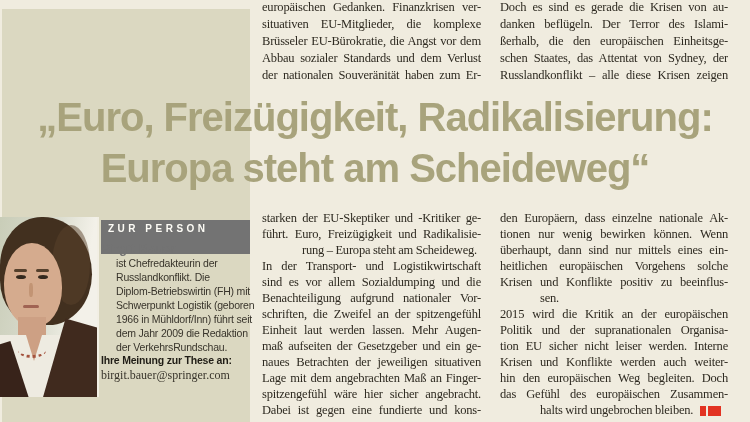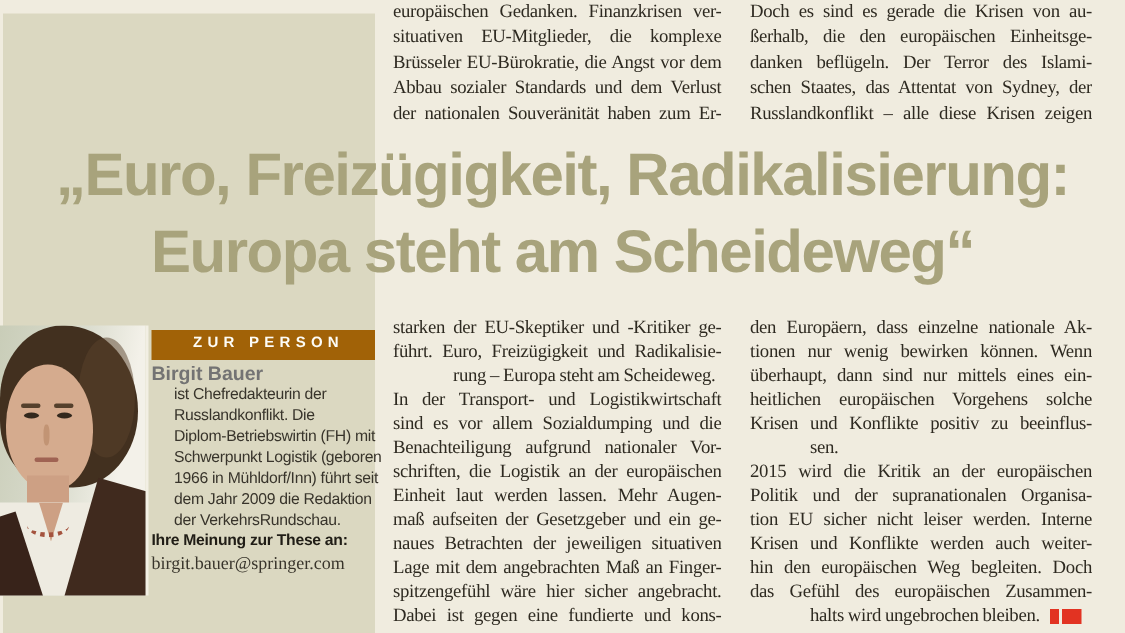--- a/index.html
+++ b/index.html
@@ -29,23 +29,22 @@
     white-space:nowrap; overflow:hidden;
     text-align:justify; text-align-last:justify;
   }
   .serifcol .tline.end { text-align-last:left;margin-left:40px; }
   .col-top    { top:-1px;  line-height:17px; }
   .col-bottom { top:210px; line-height:16px; }
   .col-mid    { left:262px; width:219px; }
   .col-right  { left:500px; width:228px; }
   
   .zp-bar {
-    position:absolute; left:101px; top:220px; width:149px; height:20px;
-    background:#a16207;
-    text-align:center;
+    position:absolute; left:101px; top:220px; width:149px; height:34px;
+    background:#737373;
   }
   .zp-bar span {
     display:block; padding-left:7px;
     font-family:"Liberation Sans", sans-serif; font-weight:bold;
     font-size:10px; line-height:17px; letter-spacing:3.5px; color:#fdfcf6;
   }
   .zp-name {
     position:absolute; left:101px; top:241px;
     font-family:"Liberation Sans", sans-serif; font-weight:bold;
     font-size:13px; color:#737373;
@@ -111,39 +110,39 @@
   <div class="serifcol col-top col-mid">
       <div class="tline">europäischen Gedanken. Finanzkrisen ver-</div>
       <div class="tline">situativen EU-Mitglieder, die komplexe</div>
       <div class="tline">Brüsseler EU-Bürokratie, die Angst vor dem</div>
       <div class="tline">Abbau sozialer Standards und dem Verlust</div>
       <div class="tline">der nationalen Souveränität haben zum Er-</div>
     </div>
 
   <div class="serifcol col-top col-right">
       <div class="tline">Doch es sind es gerade die Krisen von au-</div>
+      <div class="tline">danken beflügeln. Der Terror des Islami-</div>
       <div class="tline">ßerhalb, die den europäischen Einheitsge-</div>
-      <div class="tline">danken beflügeln. Der Terror des Islami-</div>
       <div class="tline">schen Staates, das Attentat von Sydney, der</div>
       <div class="tline">Russlandkonflikt – alle diese Krisen zeigen</div>
     </div>
 
   <h1 class="headline" style="color: rgb(168, 163, 124);">
     <span>„Euro, Freizügigkeit, Radikalisierung:</span><br>
     <span>Europa steht am Scheideweg“</span>
   </h1>
 
   <div class="serifcol col-bottom col-mid">
       <div class="tline">starken der EU-Skeptiker und -Kritiker ge-</div>
       <div class="tline">führt. Euro, Freizügigkeit und Radikalisie-</div>
       <div class="tline end">rung – Europa steht am Scheideweg.</div>
       <div class="tline">In der Transport- und Logistikwirtschaft</div>
       <div class="tline">sind es vor allem Sozialdumping und die</div>
       <div class="tline">Benachteiligung aufgrund nationaler Vor-</div>
-      <div class="tline">schriften, die Logistik an der europäischen</div>
+      <div class="tline">schriften, die Zweifel an der spitzengefühl</div>
       <div class="tline">Einheit laut werden lassen. Mehr Augen-</div>
       <div class="tline">maß aufseiten der Gesetzgeber und ein ge-</div>
       <div class="tline">naues Betrachten der jeweiligen situativen</div>
       <div class="tline">Lage mit dem angebrachten Maß an Finger-</div>
       <div class="tline">spitzengefühl wäre hier sicher angebracht.</div>
       <div class="tline">Dabei ist gegen eine fundierte und kons-</div>
     </div>
 
   <div class="serifcol col-bottom col-right">
       <div class="tline">den Europäern, dass einzelne nationale Ak-</div>

